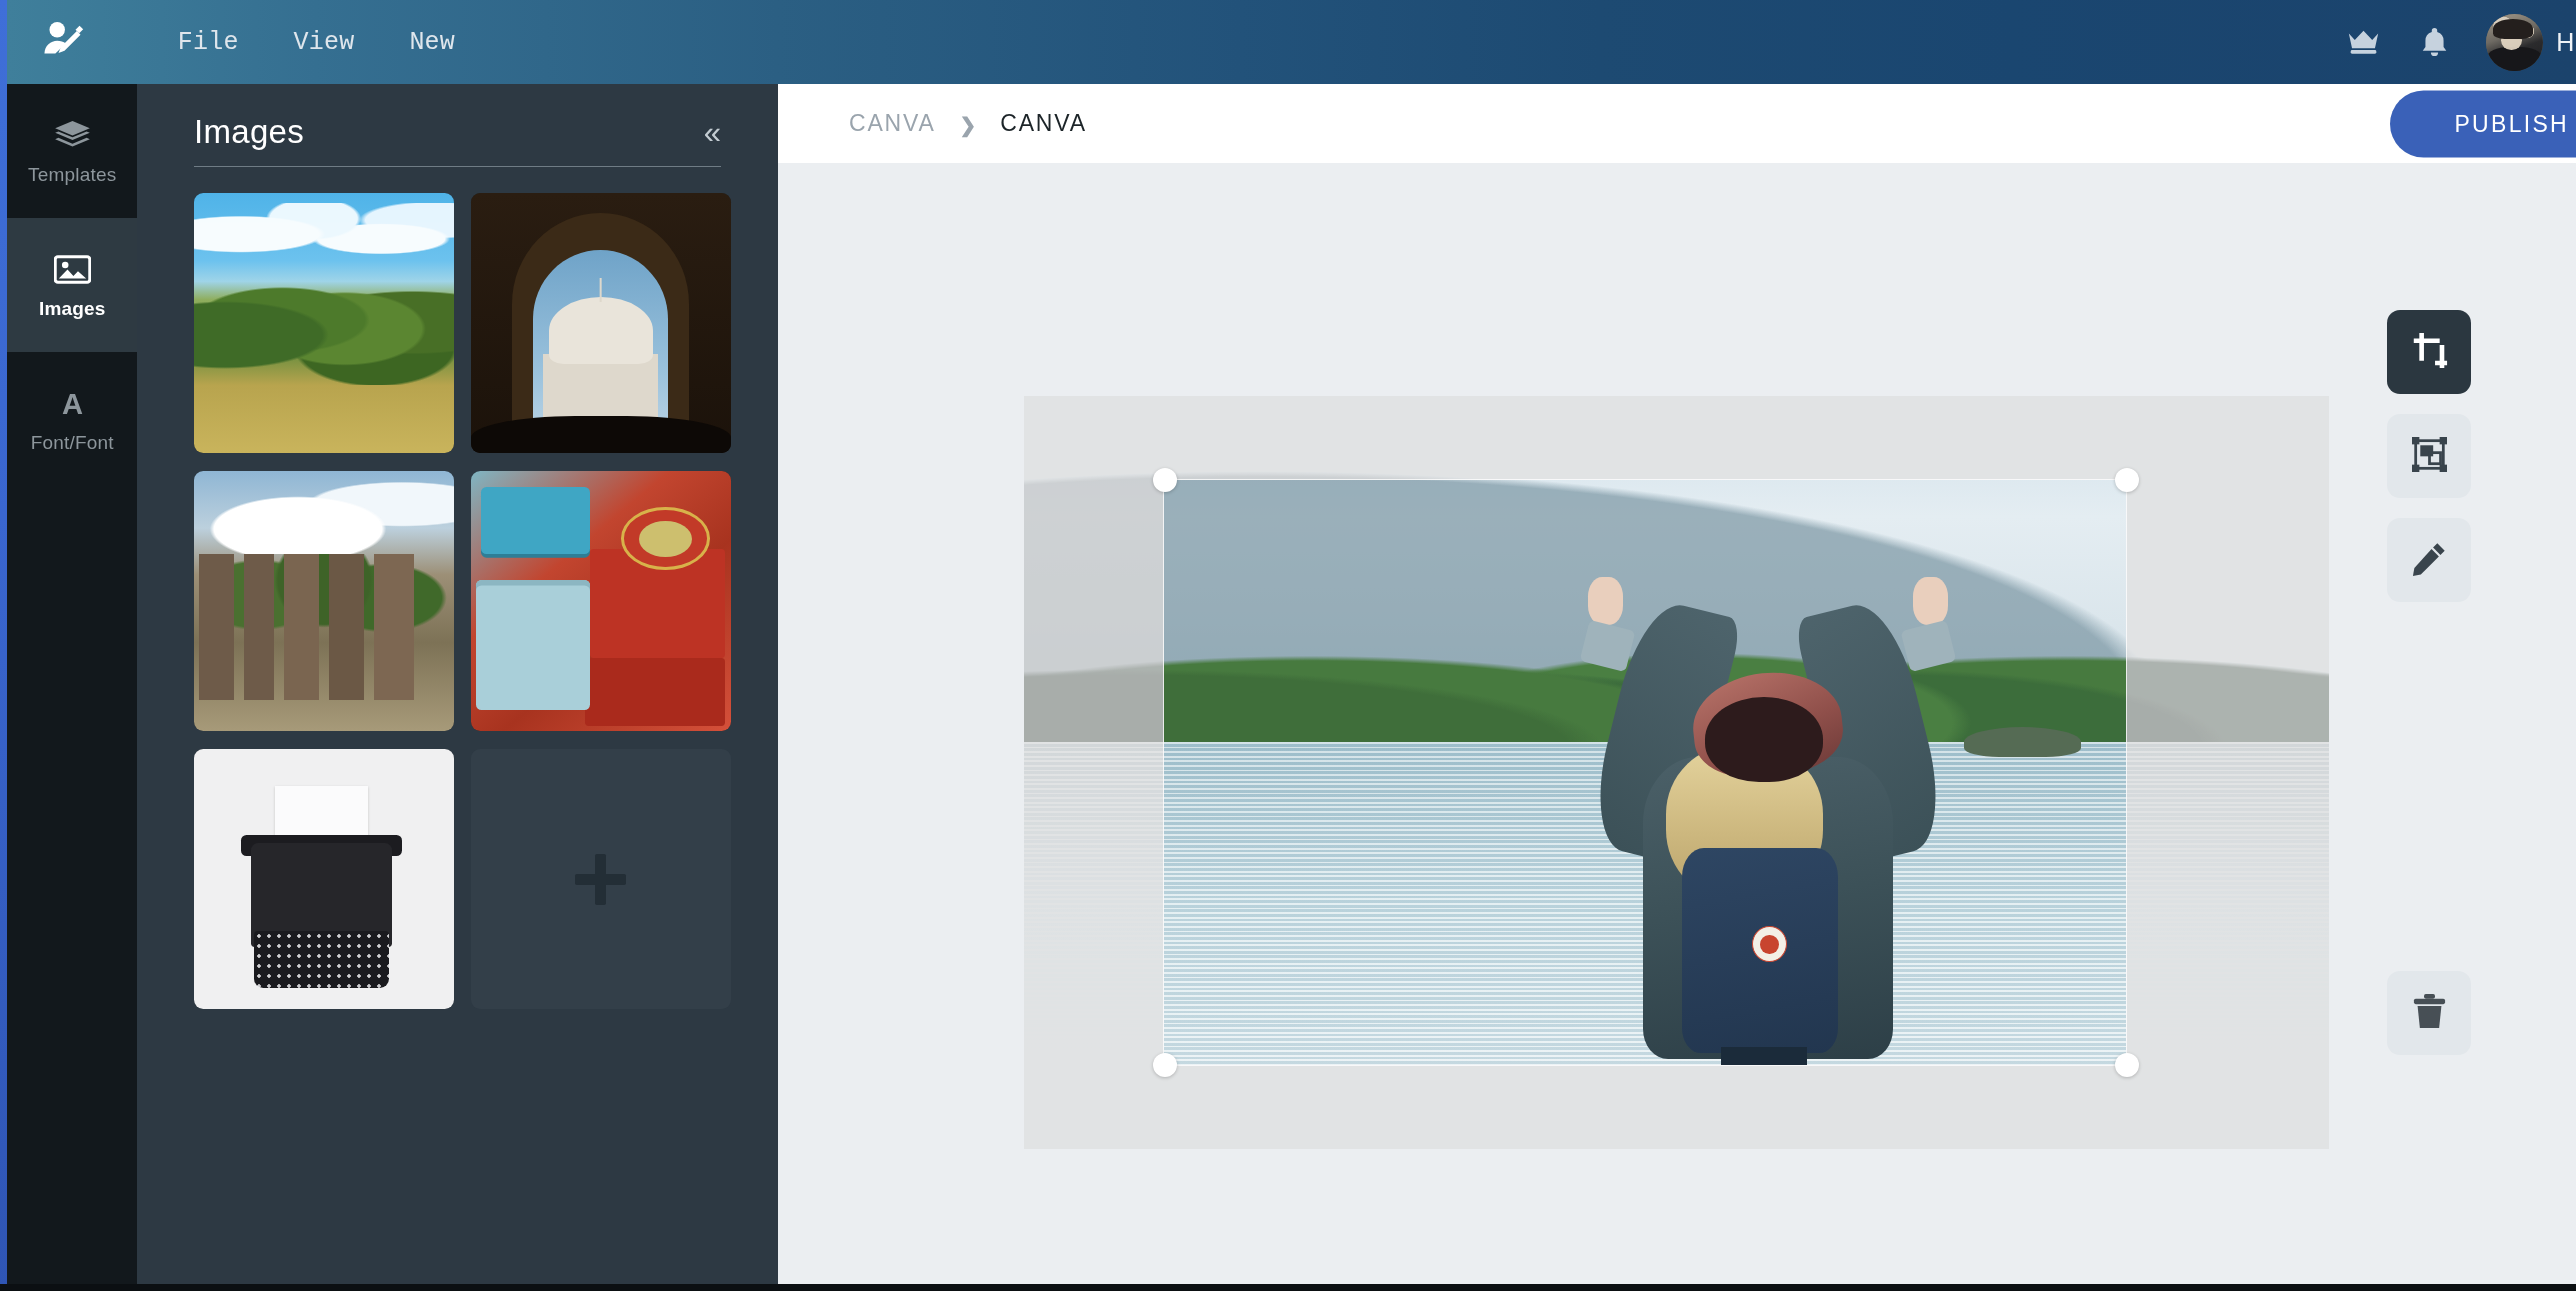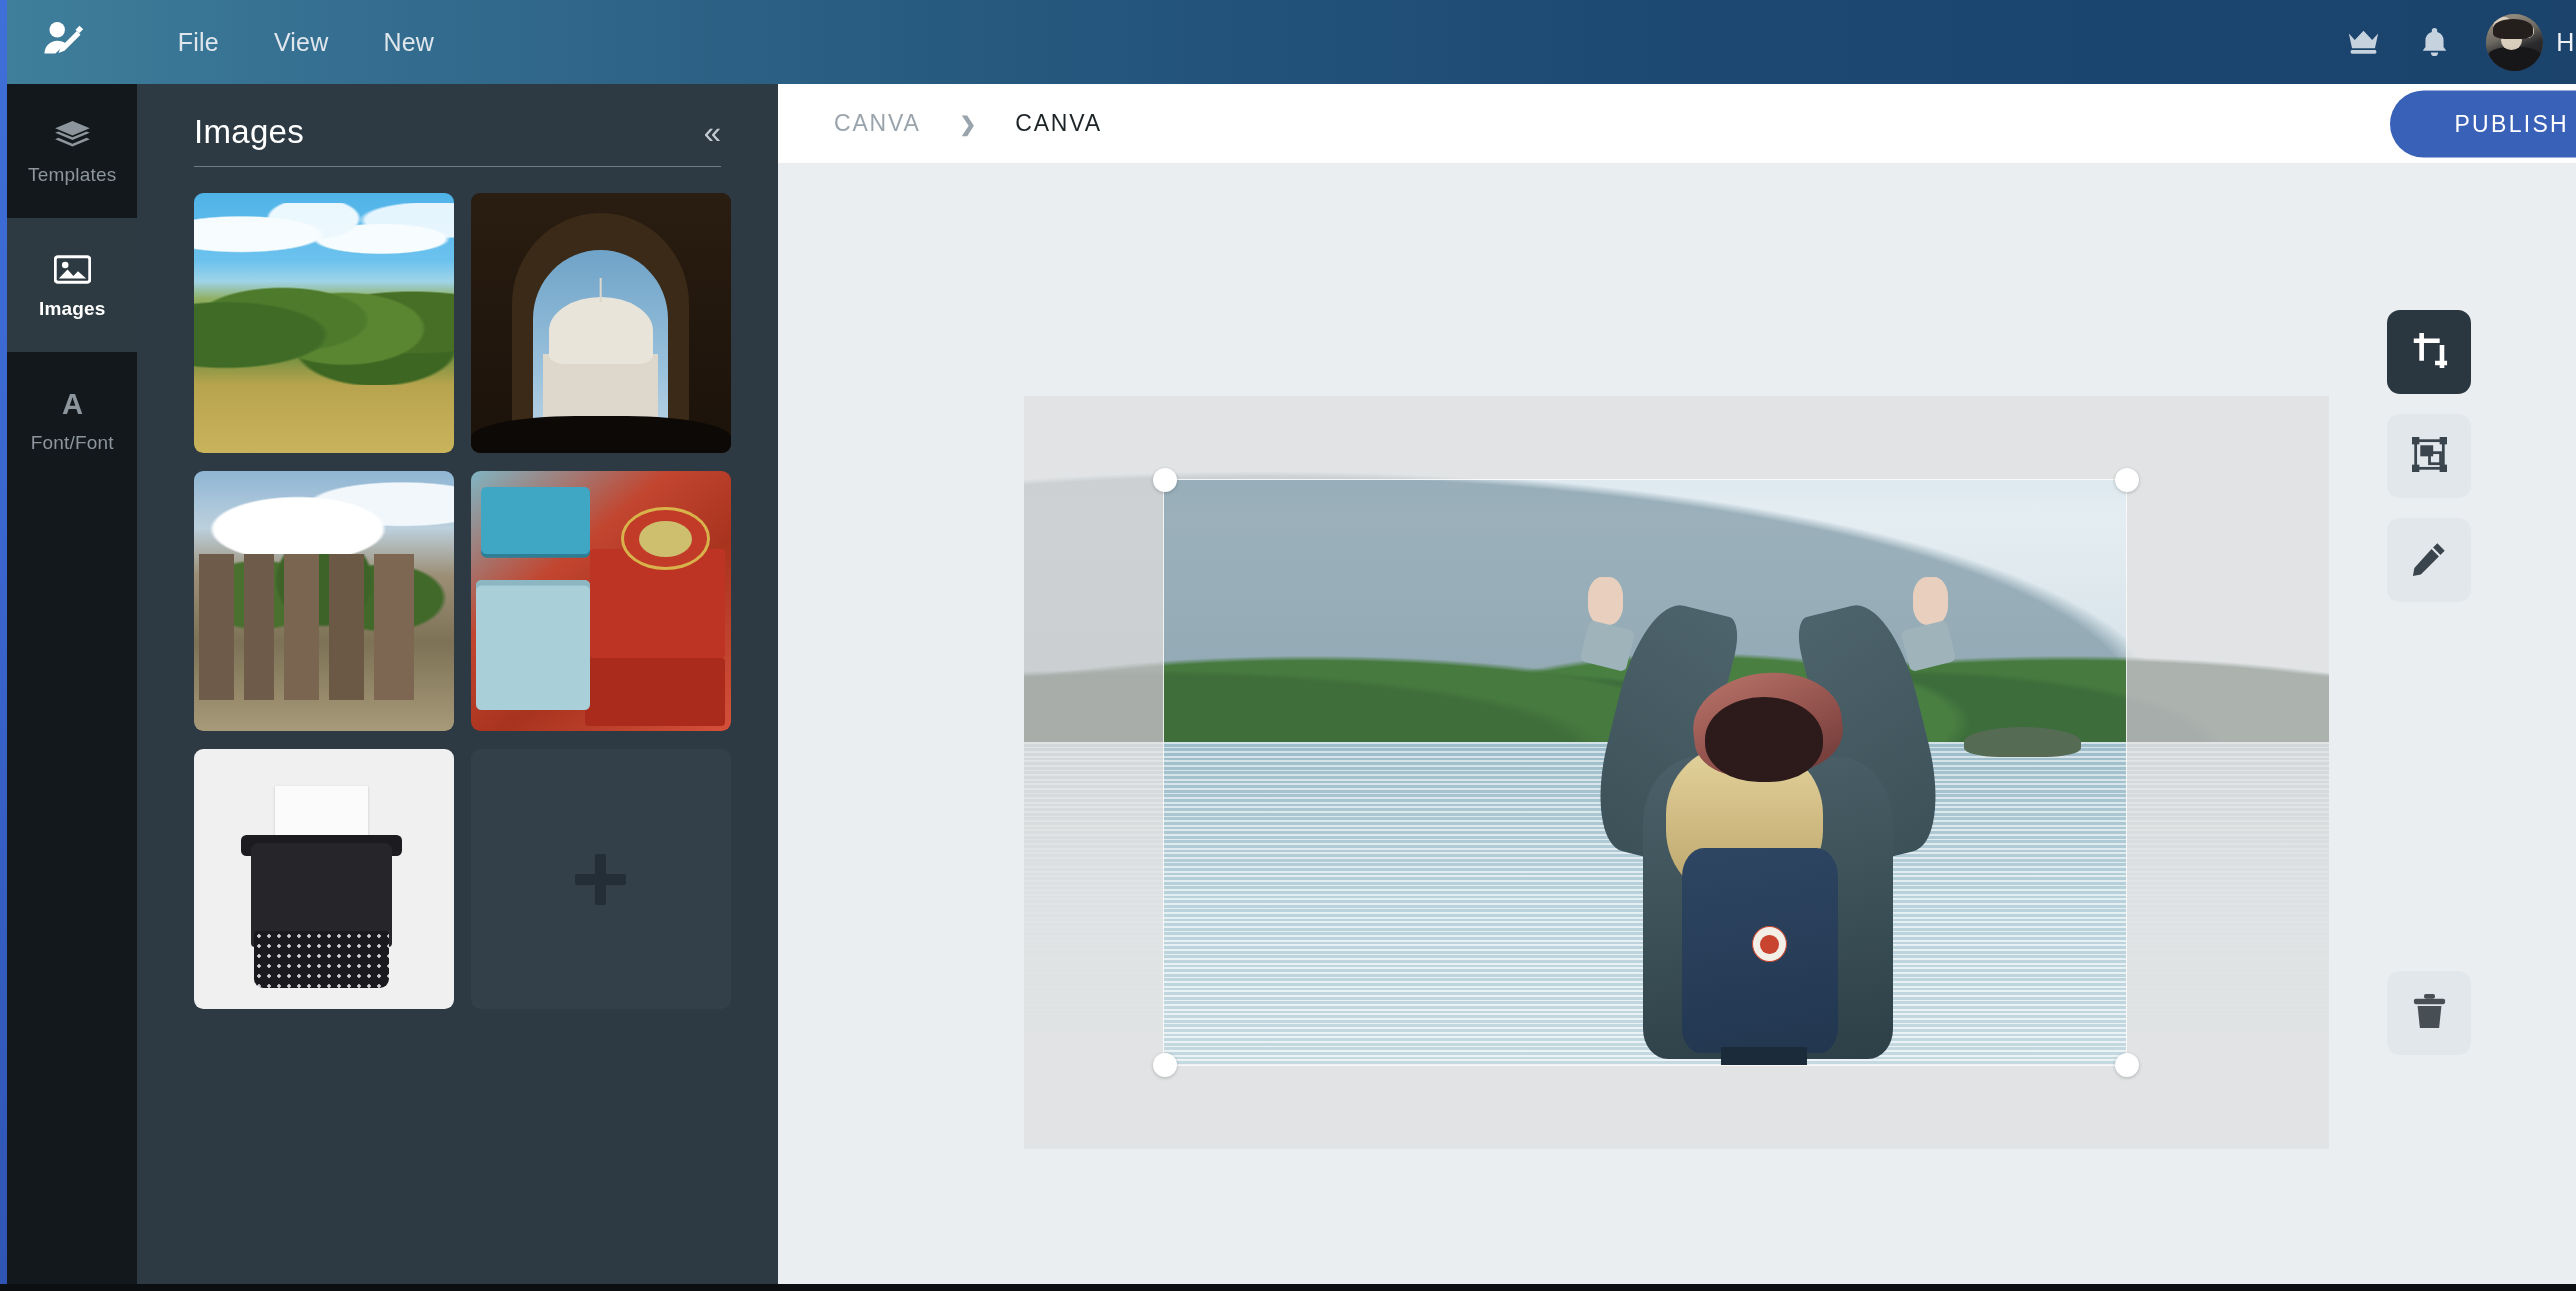--- a/index.html
+++ b/index.html
@@ -26,21 +26,21 @@
     display: flex; align-items: center;
     z-index: 50;
   }
   #brand-logo {
     width: 57px; height: 57px; margin-left: 29px;
     display: flex; align-items: center; justify-content: center;
   }
   .menu-group { display: flex; align-items: center; margin-left: 57px; }
   .menu-item {
     color: #dfe6ec; font-size: 25px; letter-spacing: 0.2px;
-    padding: 0 27.5px; cursor: pointer; white-space: nowrap;
+    padding: 0 27.5px; cursor: pointer; white-space: nowrap; font-family: Liberation Mono, monospace;
   }
   #header-right {
     margin-left: auto; display: flex; align-items: center; gap: 0;
     padding-right: 0;
   }
   .hdr-icon {
     width: 71px; height: 84px;
     display: flex; align-items: center; justify-content: center;
     cursor: pointer;
   }
@@ -198,21 +198,21 @@
   
   #main {
     position: absolute; left: 778px; top: 84px;
     width: 1798px; height: 1207px;
     background: #ebeef1;
   }
   #crumbbar {
     height: 79px; background: #ffffff;
     display: flex; align-items: center; position: relative;
   }
-  #crumbs { display:flex; align-items:center; margin-left: 56px; gap: 39px; }
+  #crumbs { display:flex; align-items:flex-end; margin-left: 71px; gap: 24px; }
   .crumb { font-size: 23px; letter-spacing: 1.8px; cursor:pointer; }
   .crumb.muted { color:#9aa4ad; }
   .crumb.current { color:#1c2428; }
   .crumb-sep { color:#9aa4ad; font-size: 20px; font-weight:bold; }
   #publish-btn {
     position:absolute; right: -57px; top: 50%; transform: translateY(-50%);
     background: #3a61b8; color:#fff; border:none;
     border-radius: 46px; padding: 20px 64px;
     font-size: 23px; letter-spacing: 2.3px; cursor:pointer;
     font-family:"Liberation Sans", sans-serif; white-space:nowrap;

